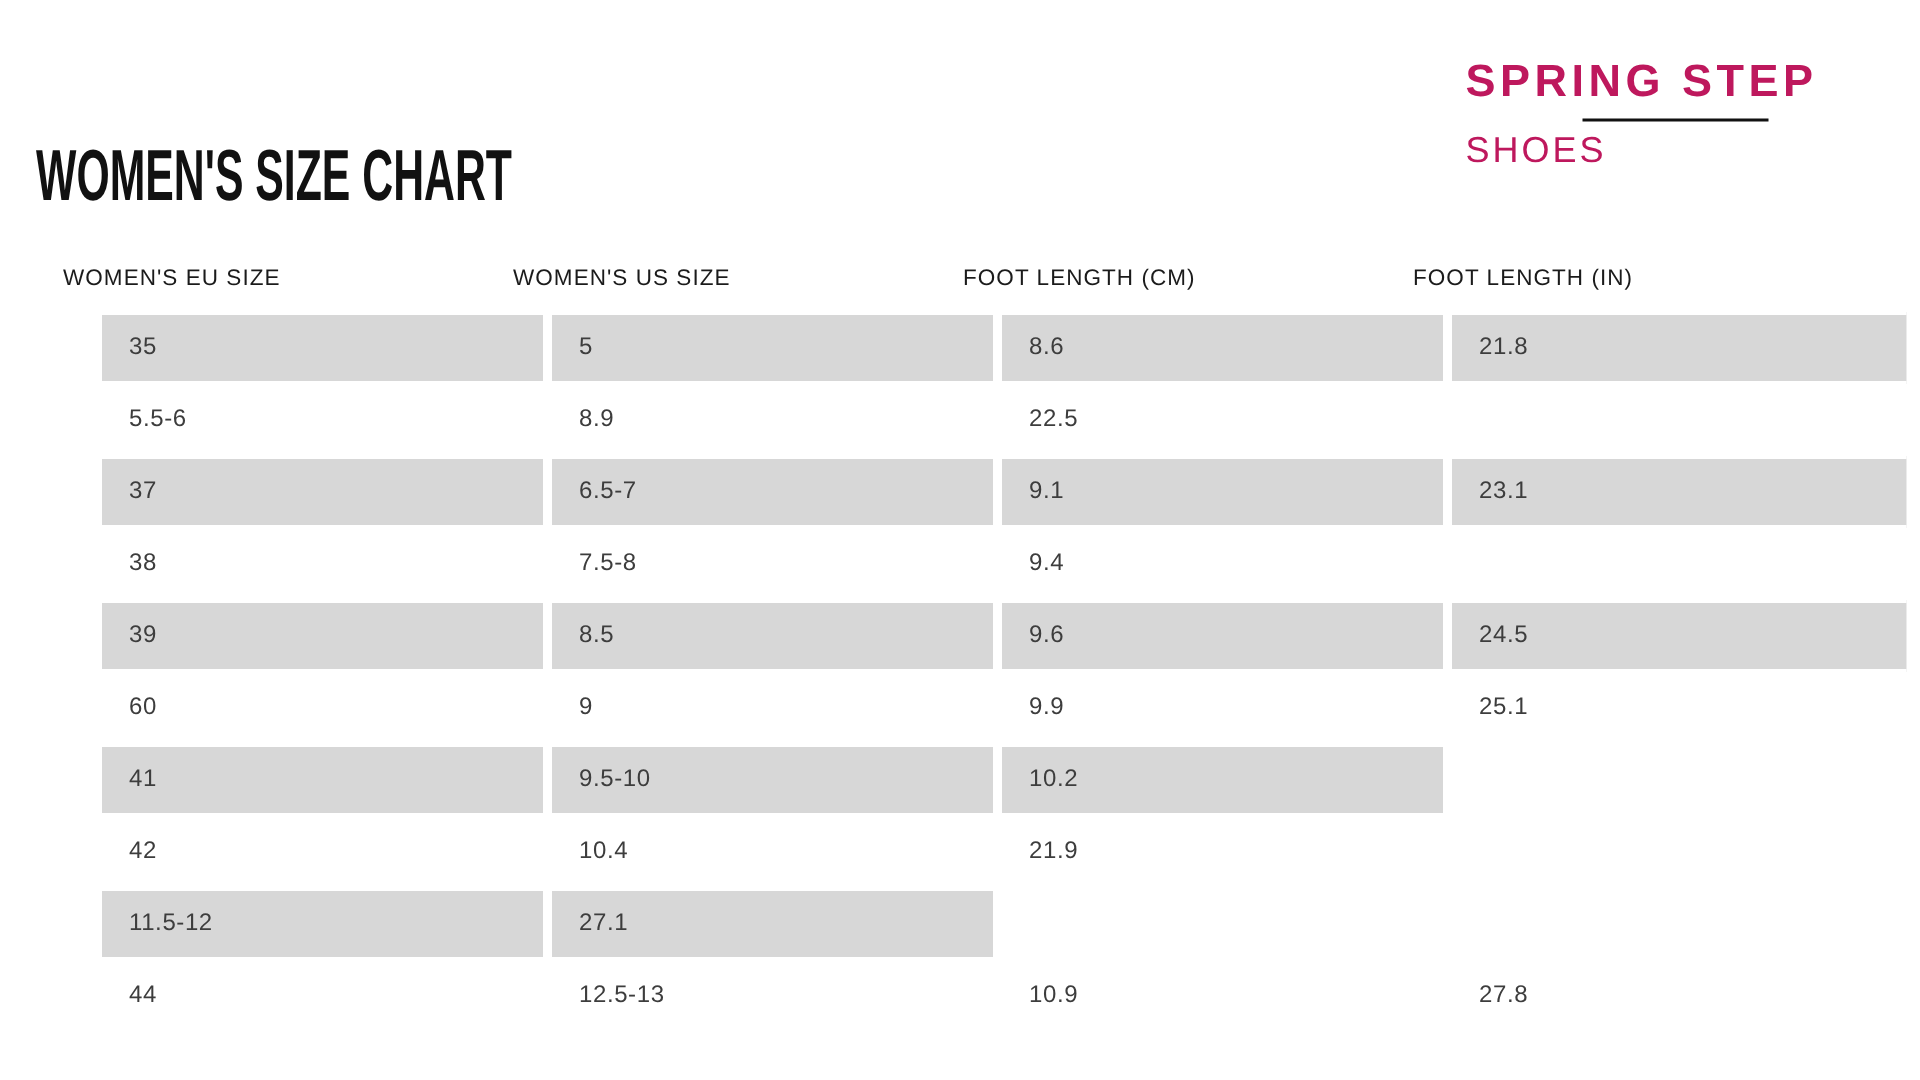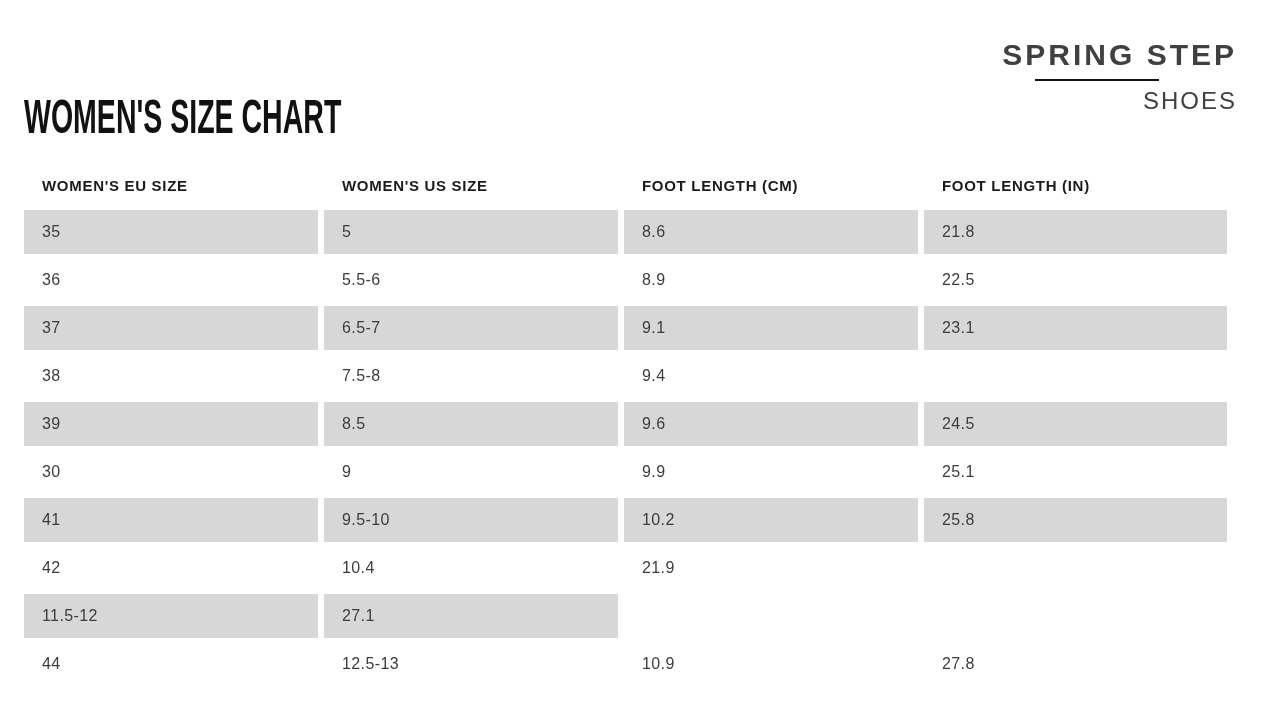--- a/index.html
+++ b/index.html
@@ -27,25 +27,25 @@
     font-weight: 800;
     color: #111111;
     letter-spacing: 0px;
     transform: scaleX(0.62) scaleY(1.05);
     transform-origin: left top;
     white-space: nowrap;
   }
   
   .logo {
     position: absolute;
-    left: 957px;
+    left: 977px;
     top: 38px;
     width: 280px;
-    text-align: right;
-    color: #404040;
+    text-align: left;
+    color: #be185d;
   }
   .logo .brand {
     font-size: 30px;
     font-weight: 700;
     letter-spacing: 3px;
     white-space: nowrap;
   }
   .logo .rule {
     width: 124px;
     height: 2px;
@@ -68,27 +68,28 @@
     display: grid;
     grid-template-columns: 294px 294px 294px 303px;
     column-gap: 6px;
   }
   .t-head .t-cell {
     height: 46px;
     display: flex;
     align-items: center;
     padding-left: 18px;
     font-size: 15px;
-    font-weight: 700;
+    font-weight: 400;
     letter-spacing: 0.7px;
     color: #1b1b1b;
     box-sizing: border-box;
   }
   .t-body .t-row {
     height: 48px;
+    margin-left: 44px;
   }
   .t-body .t-cell {
     display: flex;
     align-items: center;
     padding-left: 18px;
     font-size: 16px;
     font-weight: 400;
     letter-spacing: 0.4px;
     color: #3d3d3d;
     box-sizing: border-box;
@@ -121,21 +122,20 @@
         <div class="t-cell">FOOT LENGTH (IN)</div>
       </div>
     <div class="t-body" id="tbody">
         <div class="t-row alt">
           <div class="t-cell">35</div>
           <div class="t-cell">5</div>
           <div class="t-cell">8.6</div>
           <div class="t-cell">21.8</div>
         </div>
         <div class="t-row">
-          <div class="t-cell">36</div>
           <div class="t-cell">5.5-6</div>
           <div class="t-cell">8.9</div>
           <div class="t-cell">22.5</div>
         </div>
         <div class="t-row alt">
           <div class="t-cell">37</div>
           <div class="t-cell">6.5-7</div>
           <div class="t-cell">9.1</div>
           <div class="t-cell">23.1</div>
         </div>
@@ -144,30 +144,29 @@
           <div class="t-cell">7.5-8</div>
           <div class="t-cell">9.4</div>
         </div>
         <div class="t-row alt">
           <div class="t-cell">39</div>
           <div class="t-cell">8.5</div>
           <div class="t-cell">9.6</div>
           <div class="t-cell">24.5</div>
         </div>
         <div class="t-row">
-          <div class="t-cell">30</div>
+          <div class="t-cell">60</div>
           <div class="t-cell">9</div>
           <div class="t-cell">9.9</div>
           <div class="t-cell">25.1</div>
         </div>
         <div class="t-row alt">
           <div class="t-cell">41</div>
           <div class="t-cell">9.5-10</div>
           <div class="t-cell">10.2</div>
-          <div class="t-cell">25.8</div>
         </div>
         <div class="t-row">
           <div class="t-cell">42</div>
           <div class="t-cell">10.4</div>
           <div class="t-cell">21.9</div>
         </div>
         <div class="t-row alt">
           <div class="t-cell">11.5-12</div>
           <div class="t-cell">27.1</div>
         </div>

